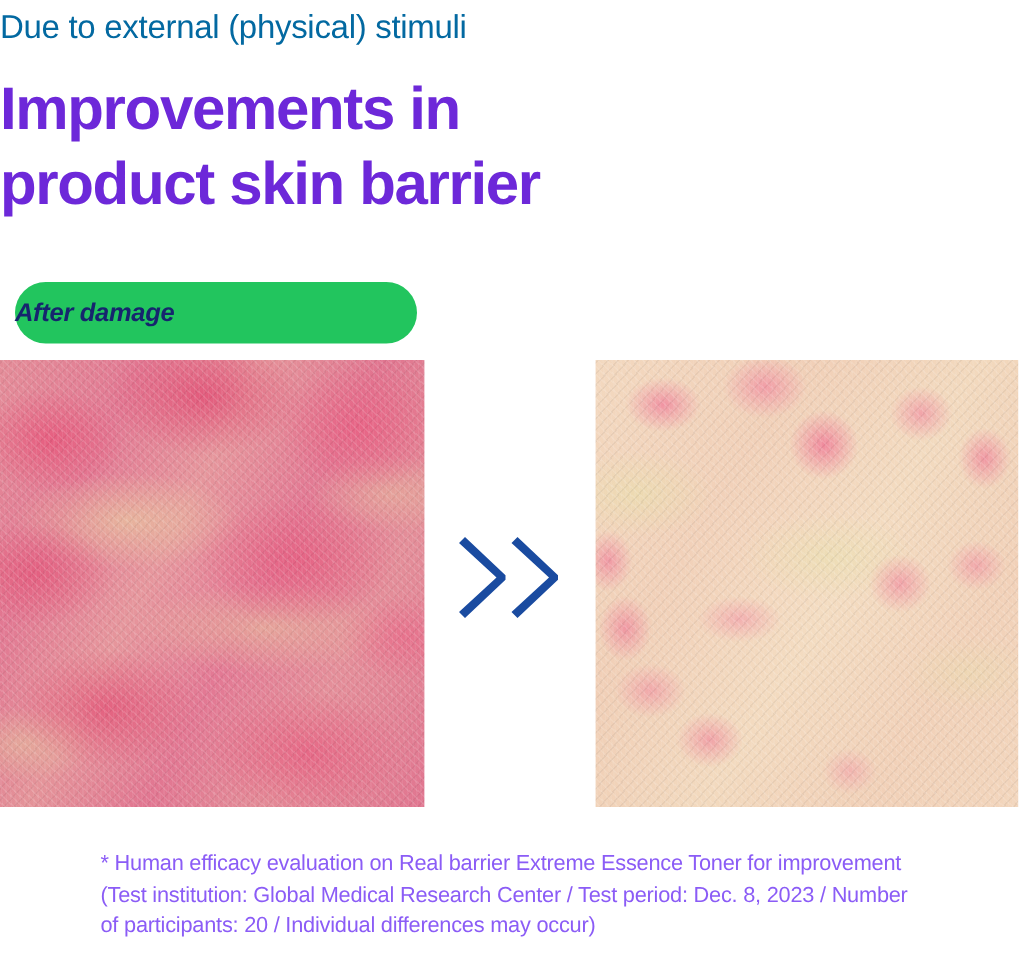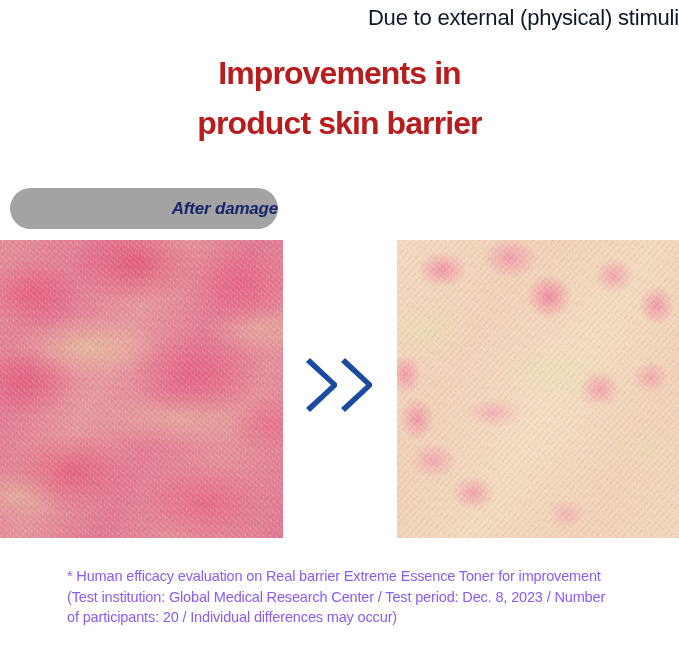--- a/index.html
+++ b/index.html
@@ -19,54 +19,53 @@
     height: 648px;
     background: #ffffff;
   }
 
   
   .subtitle {
     position: absolute;
     top: 3px;
     left: 0;
     width: 679px;
-    text-align: right;
+    text-align: left;
     font-size: 22px;
     font-weight: 400;
-    color: #0f172a;
+    color: #0369a1;
     letter-spacing: -0.2px;
     line-height: 30px;
     white-space: nowrap;
-    padding-left: 29px;
   }
 
   .headline {
     position: absolute;
     top: 48px;
     left: 0;
     width: 679px;
-    text-align: center;
-    font-size: 32px;
+    text-align: left;
+    font-size: 40px;
     font-weight: 700;
-    color: #b91c1c;
+    color: #6d28d9;
     line-height: 50px;
     letter-spacing: -0.9px;
   }
   .headline-line { display: block; white-space: nowrap; }
 
   
   .pill {
     position: absolute;
     top: 188px;
     height: 41px;
-    background: #a3a3a3;
+    background: #22c55e;
     border-radius: 21px;
     display: flex;
     align-items: center;
-    justify-content: flex-end;
+    justify-content: flex-start;
   }
   .pill-left  { left: 10px;  width: 268px; }
   .pill-right { left: 404px; width: 266px; }
 
   .pill-label {
     font-size: 17px;
     font-weight: 700;
     font-style: italic;
     color: #16256e;
     letter-spacing: -0.2px;

